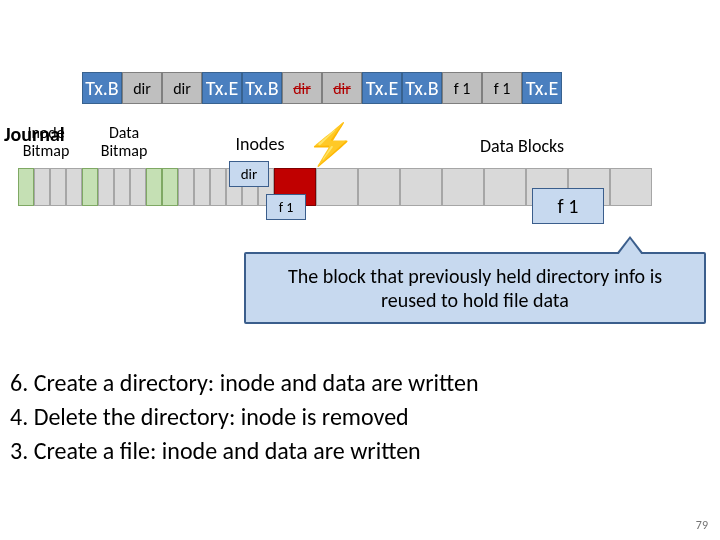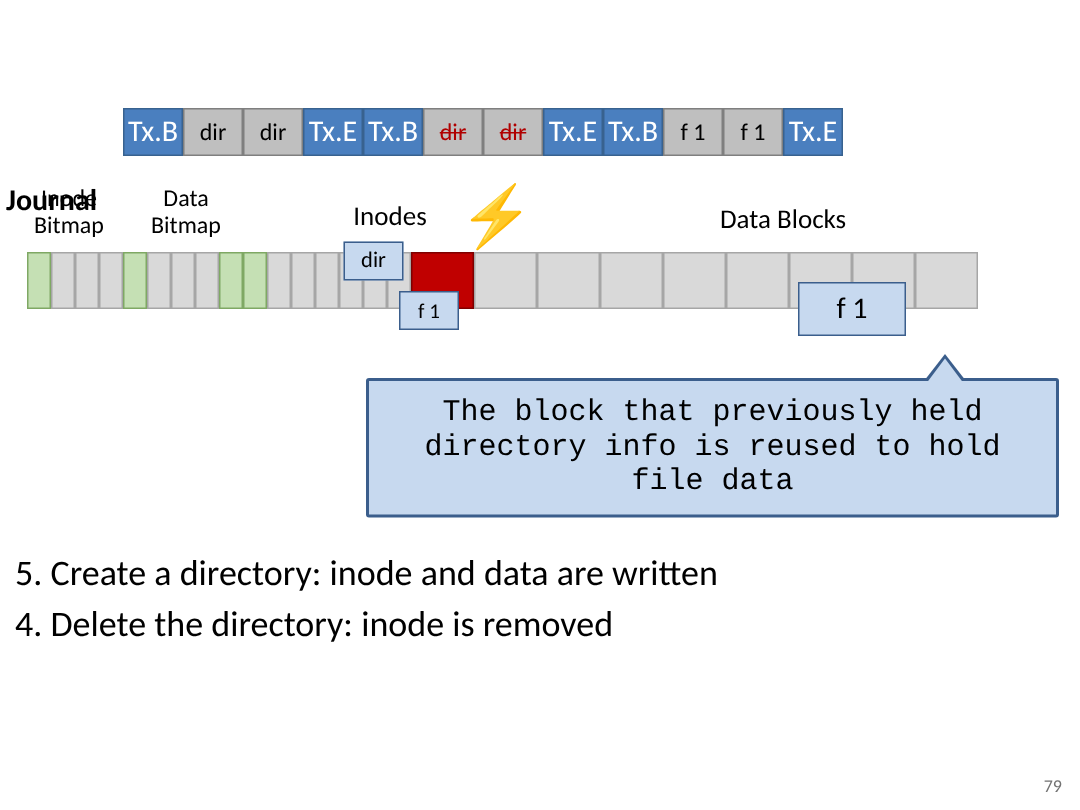--- a/index.html
+++ b/index.html
@@ -48,21 +48,21 @@
   position: absolute; left: 532px; top: 188px; width: 70px; height: 34px;
   background: #c7d9ef; border: 1px solid #3b5e8c;
   display: flex; align-items: center; justify-content: center; font-size: 20px;
 }
 .bolt { position: absolute; left: 306px; top: 120px; font-size: 40px; color: #000; }
 .bolt::before { content: ""; position: absolute; left: -2px; top: 4px; width: 40px; height: 38px; background: #ffcc66; border-radius: 8px; z-index: -1; border: 2px solid #cc9900;}
 
 .callout {
   position: absolute; left: 244px; top: 252px; width: 430px;
   background: #c7d9ef; border: 2px solid #3b5e8c;
-  padding: 10px 14px; font-size: 20px; text-align: center; border-radius: 2px; font-family: Liberation Mono, monospace;
+  padding: 10px 14px; font-size: 20px; text-align: center; border-radius: 2px;
 }
 .callout::before {
   content: ""; position: absolute; top: -18px; right: 60px;
   width: 0; height: 0; border-left: 14px solid transparent; border-right: 14px solid transparent;
   border-bottom: 18px solid #3b5e8c;
 }
 .callout::after {
   content: ""; position: absolute; top: -15px; right: 62px;
   width: 0; height: 0; border-left: 12px solid transparent; border-right: 12px solid transparent;
   border-bottom: 16px solid #c7d9ef;
@@ -132,19 +132,20 @@
 
 <div class="dir-overlay">dir</div>
 <div class="f1-overlay-left">f 1</div>
 <div class="f1-overlay-right">f 1</div>
 
 <div class="bolt">⚡</div>
 
 <div class="callout">The block that previously held directory info is reused to hold file data</div>
 
 <div class="steps">
-  <div>5.  Create a directory: inode and data are written</div>
+  <div>6.  Create a directory: inode and data are written</div>
   <div>4.  Delete the directory: inode is removed</div>
+  <div>3.  Create a file: inode and data are written</div>
 </div>
 
 <div class="pagenum">79</div>
 
 </div>
 
 </body></html>

